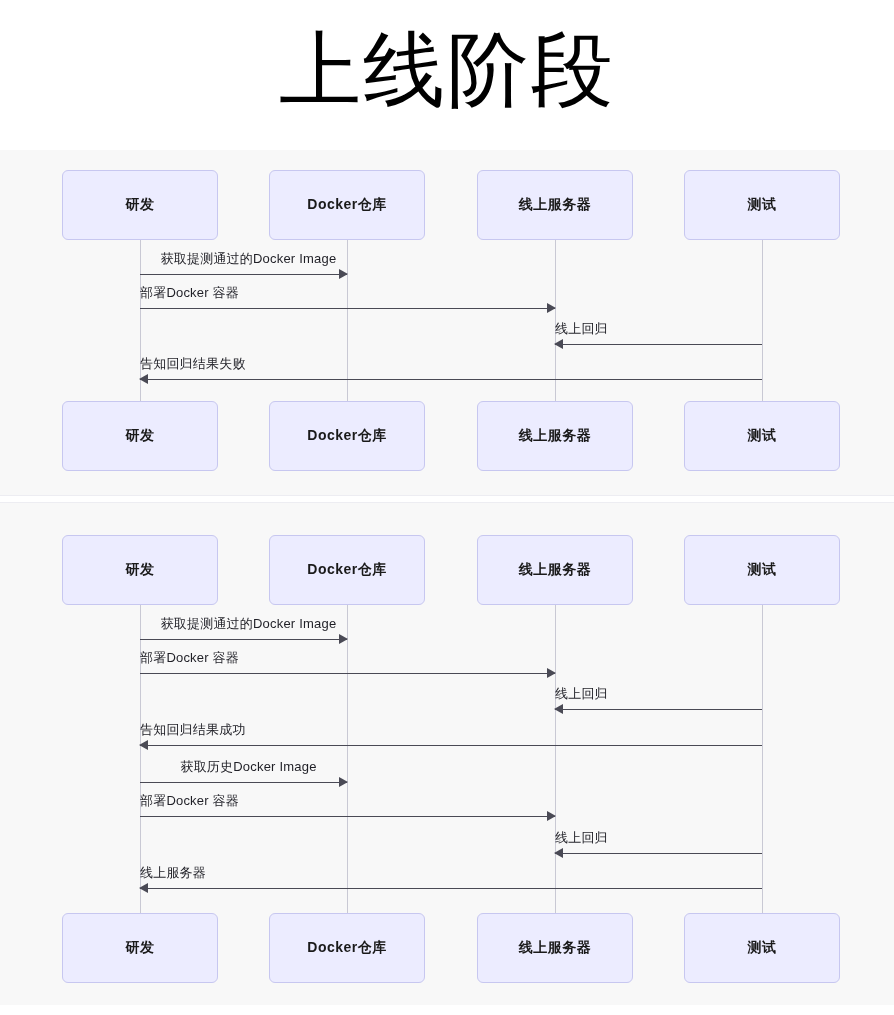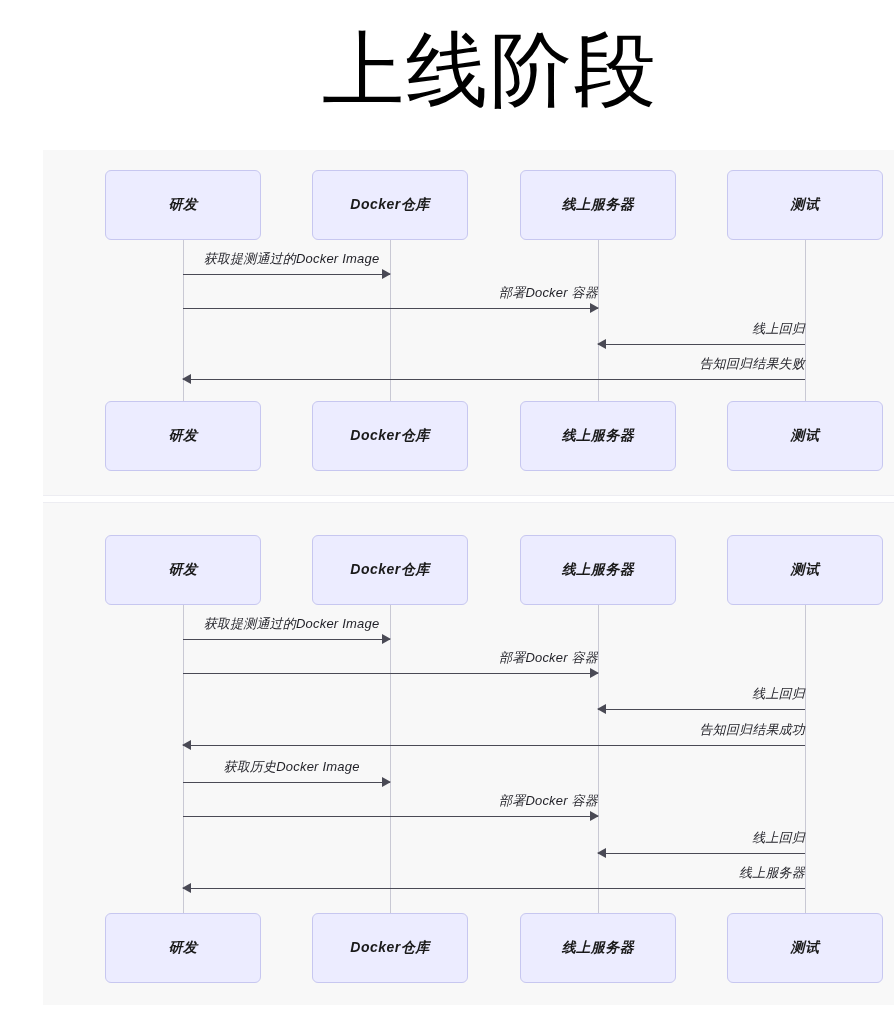--- a/index.html
+++ b/index.html
@@ -11,21 +11,20 @@
     width: 894px;
     height: 1015px;
     font-family: "Liberation Sans", sans-serif;
     overflow: hidden;
   }
   .page {
     position: relative;
     width: 748px;
     height: 1015px;
     background: #ffffff;
-    margin-left: 43px;
   }
 
   
   .title-bar {
     position: absolute;
     left: 0;
     top: 0;
     width: 894px;
     height: 150px;
     background: #ffffff;
@@ -62,21 +61,20 @@
     border-top: 1px solid #ededf2;
     border-bottom: 1px solid #ededf2;
     box-sizing: border-box;
   }
   #panel-2 { top: 503px;  height: 502px; }
 
   .diagram {
     position: relative;
     width: 894px;
     height: 100%;
-    font-style: italic;
   }
 
   
   .pbox {
     position: absolute;
     width: 156px;
     height: 70px;
     background: #ececff;
     border: 1px solid #c7c7f0;
     border-radius: 6px;
@@ -123,21 +121,21 @@
     border-left: 9px solid #4a4a55;
   }
   .msg.left .head {
     left: -1px;
     border-right: 9px solid #4a4a55;
   }
   .msg .label {
     position: absolute;
     bottom: 6px;
     width: 100%;
-    text-align: right;
+    text-align: left;
     font-size: 13px;
     color: #1f1f26;
     white-space: nowrap;
     letter-spacing: 0.2px;
   }
   .msg .label.align-left {
     text-align: center;
     padding-left: 10px;
     box-sizing: border-box;
   }

